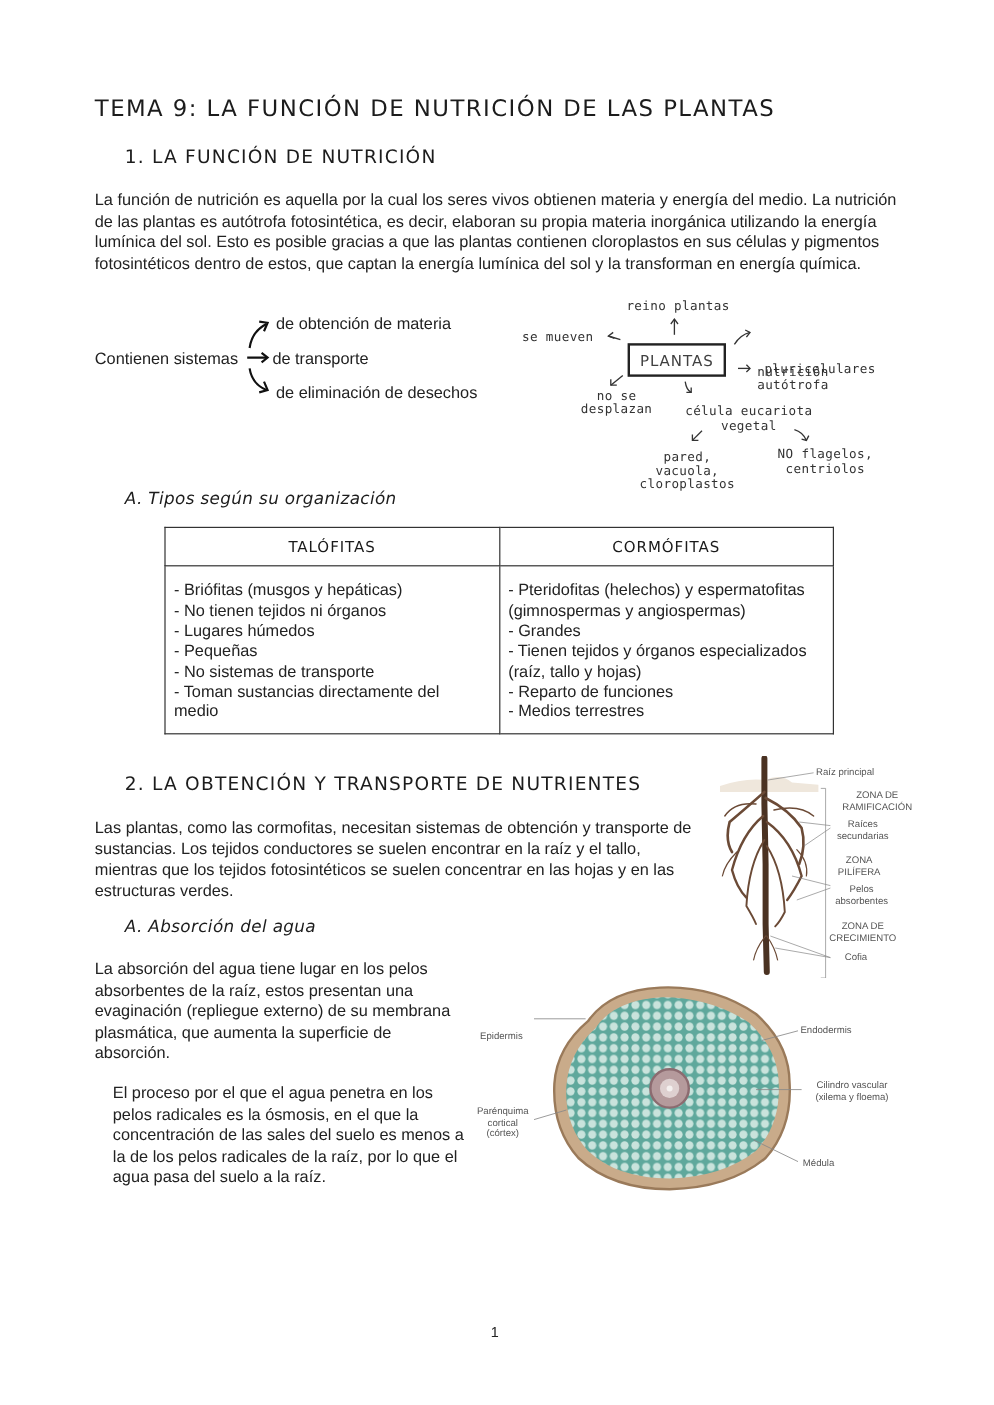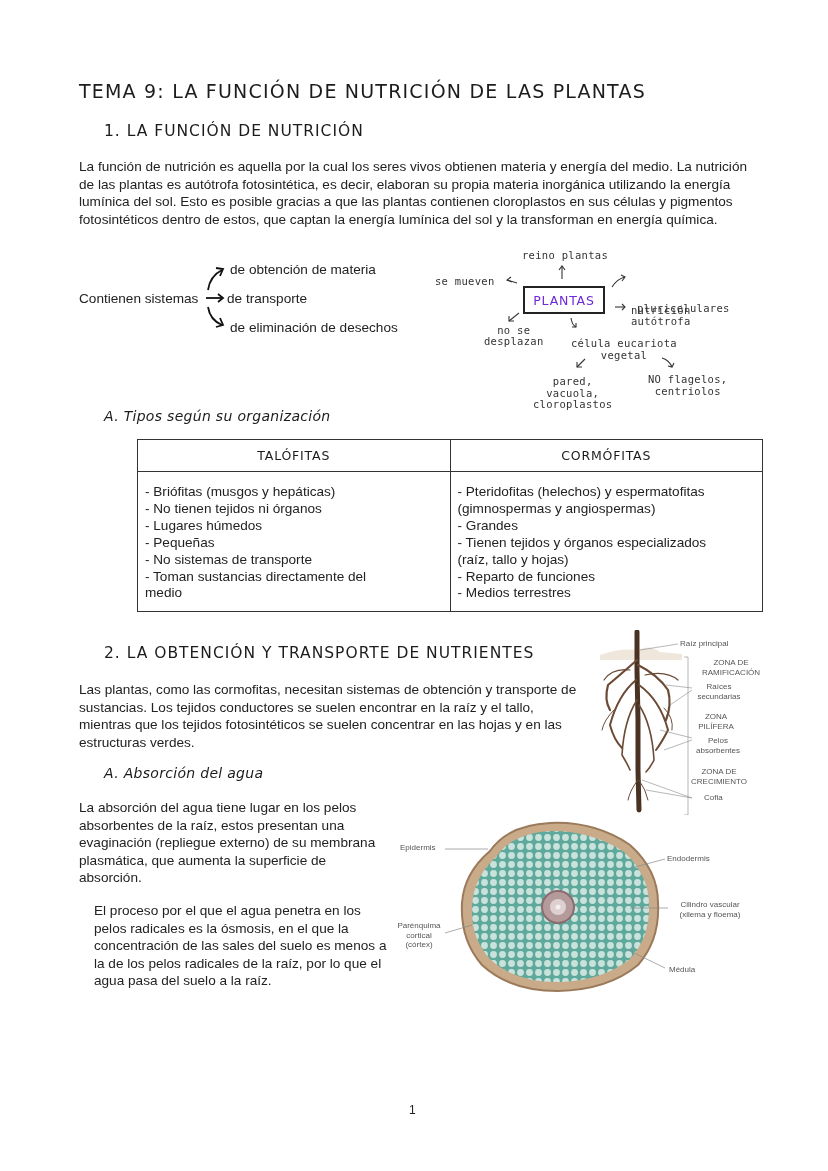--- a/index.html
+++ b/index.html
@@ -5,22 +5,22 @@
   html, body { margin: 0; padding: 0; background: #ffffff; }
   body { width: 828px; height: 1171px; position: relative; overflow: hidden; color: #1a1a1a; font-family: "Liberation Sans", sans-serif; }
   .abs { position: absolute; }
   .hand { font-family: "DejaVu Sans", sans-serif; letter-spacing: 0.5px; color: #1c1c1c; }
   .title { left: 79px; top: 80px; font-size: 19px; letter-spacing: 1.2px; }
   .h1 { font-size: 15.5px; letter-spacing: 1px; }
   .h2 { font-size: 14px; font-style: italic; letter-spacing: 0.3px; }
   .body-text { font-size: 13.6px; line-height: 17.6px; color: #222; }
   .para1 { left: 79px; top: 158px; width: 670px; }
   .mind-text { font-family: "DejaVu Sans Mono", monospace; font-size: 10.5px; color: #333; position: absolute; white-space: nowrap; letter-spacing: 0.3px; }
-  .plantas-box { position: absolute; left: 523px; top: 286px; width: 78px; height: 24px; border: 2px solid #222; font-family: "DejaVu Sans", sans-serif; font-size: 12.5px; letter-spacing: 0.8px; display: flex; align-items: center; justify-content: center; color: #6d28d9; }
-  table.orgtable { position: absolute; left: 137px; top: 439px; width: 626px; border-collapse: collapse; font-size: 13.6px; }
+  .plantas-box { position: absolute; left: 523px; top: 286px; width: 78px; height: 24px; border: 2px solid #222; font-family: "DejaVu Sans", sans-serif; font-size: 12.5px; letter-spacing: 0.8px; display: flex; align-items: center; justify-content: center; color: #404040; }
+  table.orgtable { position: absolute; left: 137px; top: 439px; width: 558px; border-collapse: collapse; font-size: 13.6px; }
   table.orgtable th { border: 1.3px solid #333; height: 29px; font-weight: normal; font-family: "DejaVu Sans", sans-serif; font-size: 12.5px; letter-spacing: 0.8px; width: 50%; }
   table.orgtable td { border: 1.3px solid #333; vertical-align: top; padding: 12px 7px 9px 7px; line-height: 16.9px; color: #222; }
   .line { display: block; }
   .fig-label { position: absolute; font-size: 8px; color: #555; text-align: center; line-height: 9.5px; }
 </style>
 </head>
 <body>
 
 <div class="abs hand title">TEMA 9: LA FUNCIÓN DE NUTRICIÓN DE LAS PLANTAS</div>
 
@@ -182,20 +182,20 @@
     <circle cx="168" cy="92" r="8" fill="#ded0d0"></circle>
     <circle cx="168" cy="92" r="2.5" fill="#f4f0ef"></circle>
     <g stroke="#888" stroke-width="0.7" fill="none">
       <path d="M55 34 L98 34"></path>
       <path d="M245 52 L275 44"></path>
       <path d="M240 93 L278 93"></path>
       <path d="M55 118 L82 110"></path>
       <path d="M238 135 L275 153"></path>
     </g>
   </svg>
-  <div class="fig-label" style="left:10px; top:28px; text-align:right;">Epidermis</div>
+  <div class="fig-label" style="left:10px; top:44px; text-align:right;">Epidermis</div>
   <div class="fig-label" style="left:277px; top:39px; text-align:left;">Endodermis</div>
   <div class="fig-label" style="left:286px; top:85px; width:68px;">Cilindro vascular (xilema y floema)</div>
   <div class="fig-label" style="left:4px; top:106px; width:50px;">Parénquima cortical (córtex)</div>
   <div class="fig-label" style="left:279px; top:150px; text-align:left;">Médula</div>
 </div>
 
 <div class="abs" style="left:409px; top:1103px; font-size:12px; color:#222;">1</div>
 
 </body></html>

